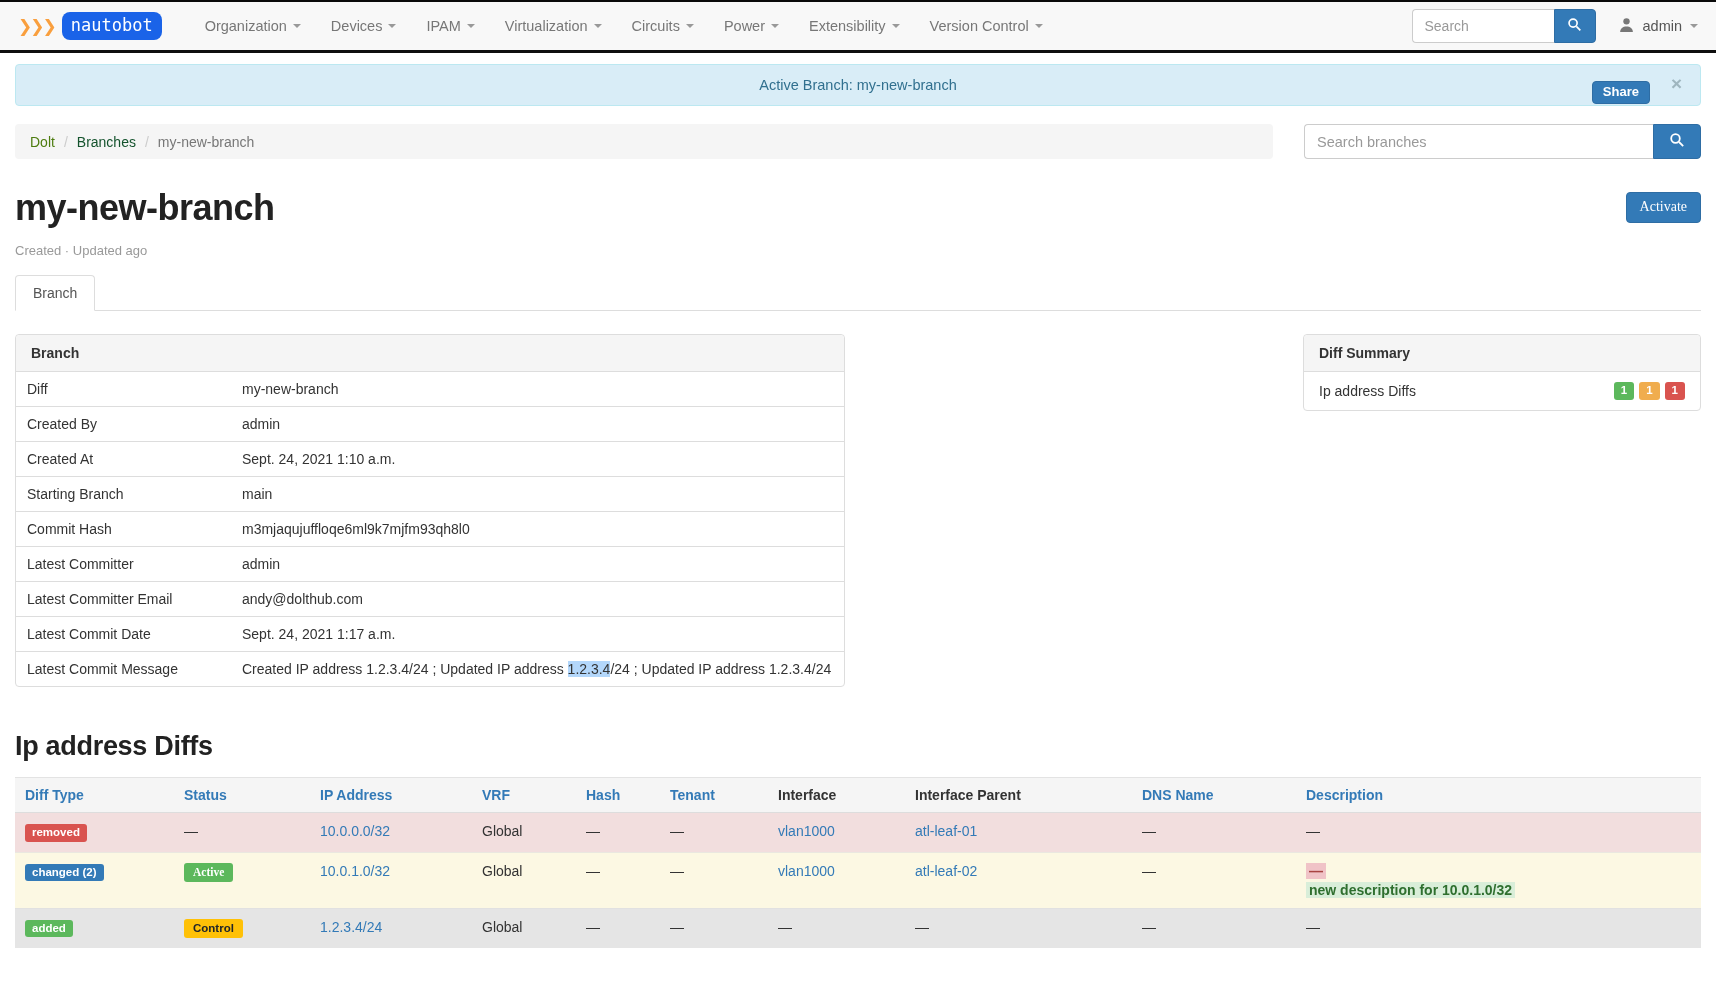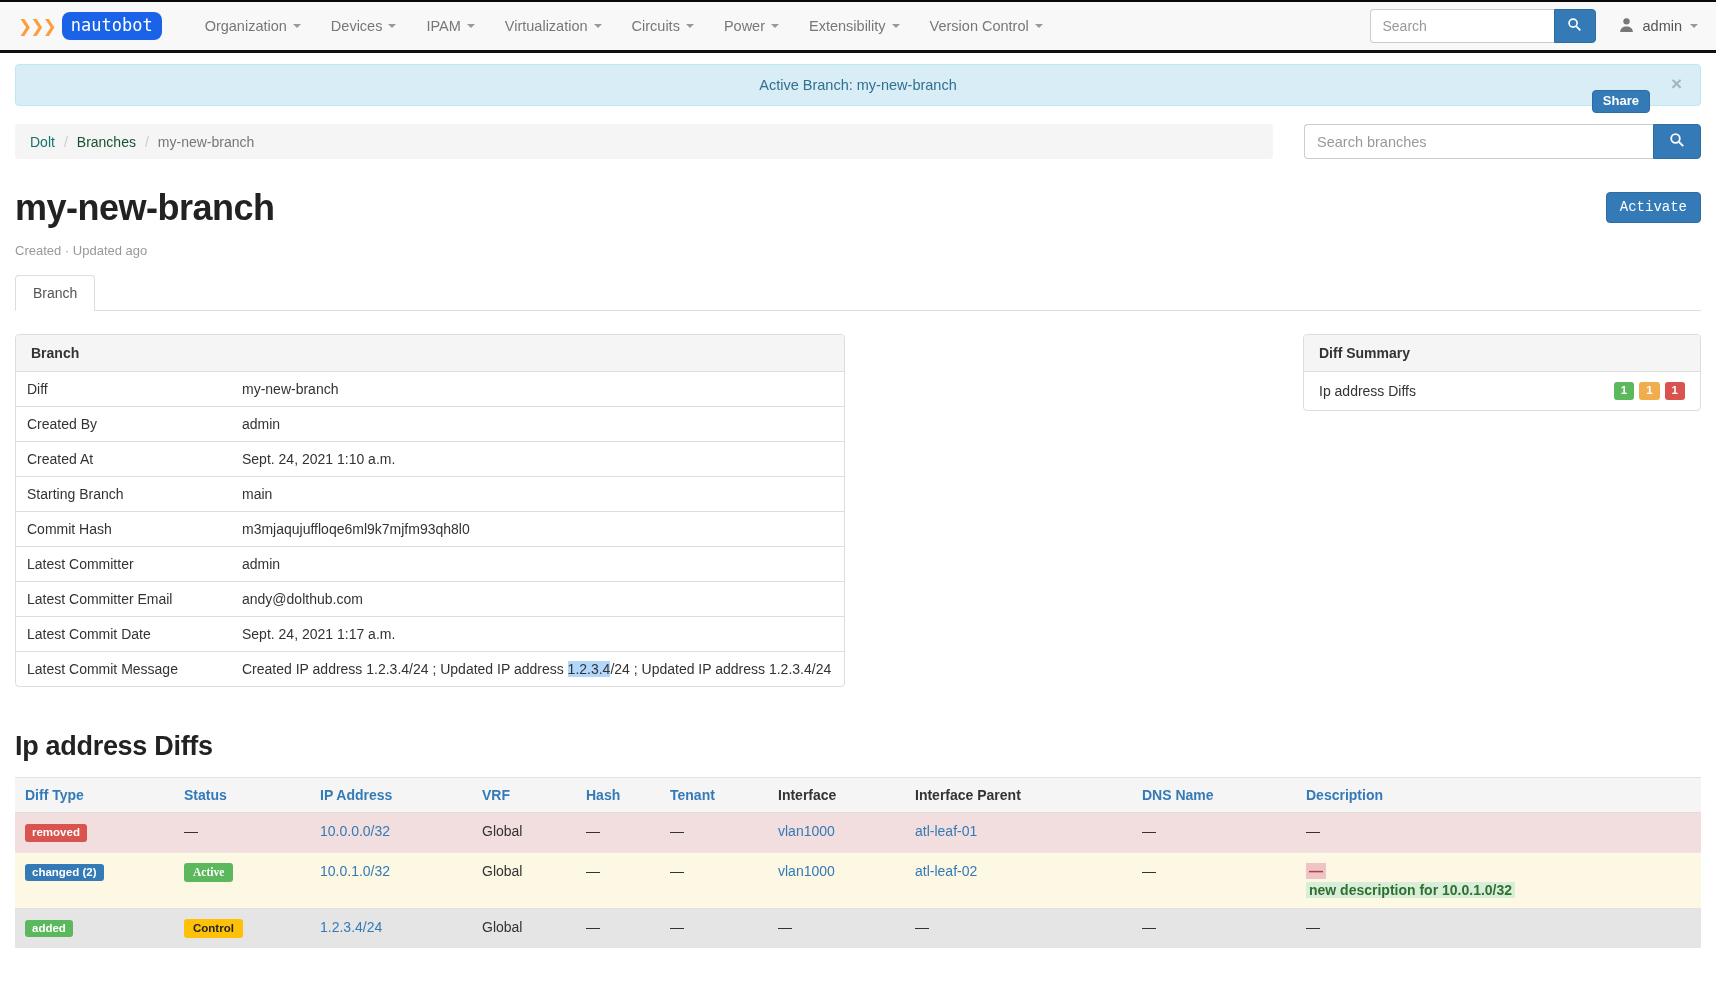--- a/index.html
+++ b/index.html
@@ -31,77 +31,77 @@
     color:#777; font-size:14.5px; padding:15px 15px; cursor:pointer;
     display:flex; align-items:center; gap:6px; white-space:nowrap;
   }
   .caret {
     display:inline-block; width:0; height:0;
     border-top:4px solid #999; border-left:4px solid transparent; border-right:4px solid transparent;
   }
   .navbar-right { margin-left:auto; display:flex; align-items:center; gap:22px; }
   .search-group { display:flex; }
   .search-group input {
-    width:184px; height:34px; border:1px solid #ccc; border-right:none;
+    width:142px; height:34px; border:1px solid #ccc; border-right:none;
     border-radius:4px 0 0 4px; padding:16px 12px; font-size:14px; color:#555;
     font-family:inherit; outline:none; background:#fff;
   }
   .search-group input::placeholder { color:#999; }
   .search-btn {
     width:42px; height:34px; background:#337ab7; border:1px solid #2e6da4;
     border-radius:0 4px 4px 0; display:flex; align-items:center; justify-content:center;
     cursor:pointer;
   }
   .user-block { display:flex; align-items:center; gap:8px; color:#555; cursor:pointer; font-size:14.5px; }
 
   
   .banner {
     margin:11px 15px 18px; height:42px;
     background:#d9edf7; border:1px solid #bce8f1; border-radius:4px;
     display:flex; align-items:center; justify-content:center; position:relative;
     color:#31708f; font-size:14.5px;
   }
   .banner .share-btn {
-    position:absolute; right:50px; top:25px;
+    position:absolute; right:50px; top:16px;
     background:#337ab7; border:1px solid #2e6da4; color:#fff;
     font-size:13px; font-weight:bold; padding:2px 10px 4px; border-radius:4px; cursor:pointer;
     font-family:inherit;
   }
   .banner .close-x {
     position:absolute; right:18px; top:9px; color:#9fb6bf; font-size:19px; font-weight:bold;
     cursor:pointer; line-height:1;
   }
 
   
   .crumb-row { display:flex; margin:0 15px; align-items:flex-start; }
   .breadcrumb {
     flex:0 0 1258px; background:#f5f5f5; border-radius:4px;
     padding:8px 15px; height:35px; display:flex; align-items:center; gap:9px; font-size:14px;
   }
   .breadcrumb .sep { color:#ccc; }
-  .bc-plain { color:#0f766e; }
+  .bc-plain { color:#4d7c0f; }
   .bc-link { color:#14532d; cursor:pointer; }
   .bc-current { color:#777; }
   .branch-search { margin-left:auto; display:flex; }
   .branch-search input {
     width:349px; height:35px; border:1px solid #ccc; border-right:none;
     border-radius:4px 0 0 4px; padding:6px 12px; font-size:14.5px; color:#555;
     font-family:inherit; outline:none; background:#fff;
   }
   .branch-search input::placeholder { color:#999; }
   .branch-search .search-btn { width:48px; height:35px; }
 
   
   .page-head { display:flex; margin:0 15px; align-items:flex-start; }
   .title-wrap { flex:1; }
   h1.page-title { font-size:36px; font-weight:bold; color:#222; margin-top:28px; letter-spacing:-.5px; }
   .subtitle { color:#999; font-size:13px; margin-top:14px; }
   .activate-btn {
     margin-top:33px; background:#337ab7; border:1px solid #2e6da4; color:#fff;
-    font-size:14px; padding:6px 13px 7px; border-radius:4px; cursor:pointer; font-family:Liberation Mono, monospace;
+    font-size:14px; padding:6px 13px 7px; border-radius:4px; cursor:pointer; font-family:Liberation Serif, serif;
   }
   .tabs { margin:17px 15px 0; border-bottom:1px solid #ddd; }
   .tab-active {
     display:inline-block; background:#fff; border:1px solid #ddd; border-bottom:1px solid #fff;
     border-radius:4px 4px 0 0; padding:9px 17px; color:#555; margin-bottom:-1px; cursor:pointer;
   }
 
   
   .panels-row { display:flex; margin:23px 15px 0; align-items:flex-start; }
   .panel { border:1px solid #ddd; border-radius:4px; background:#fff; }

